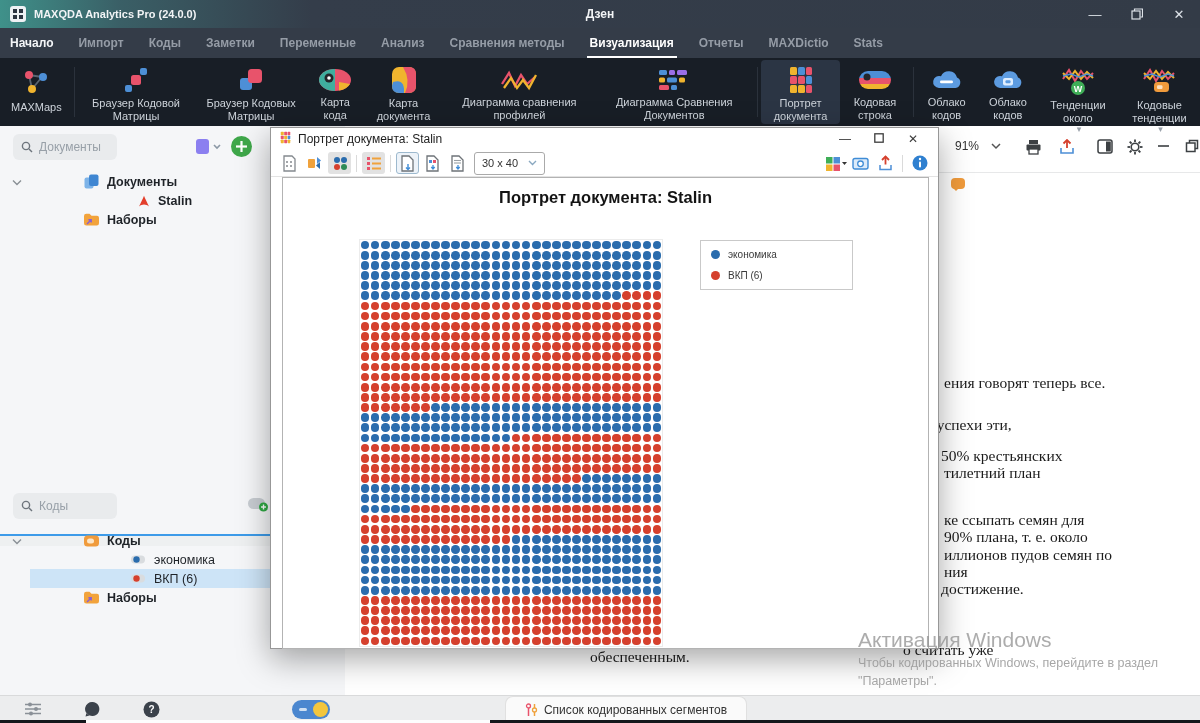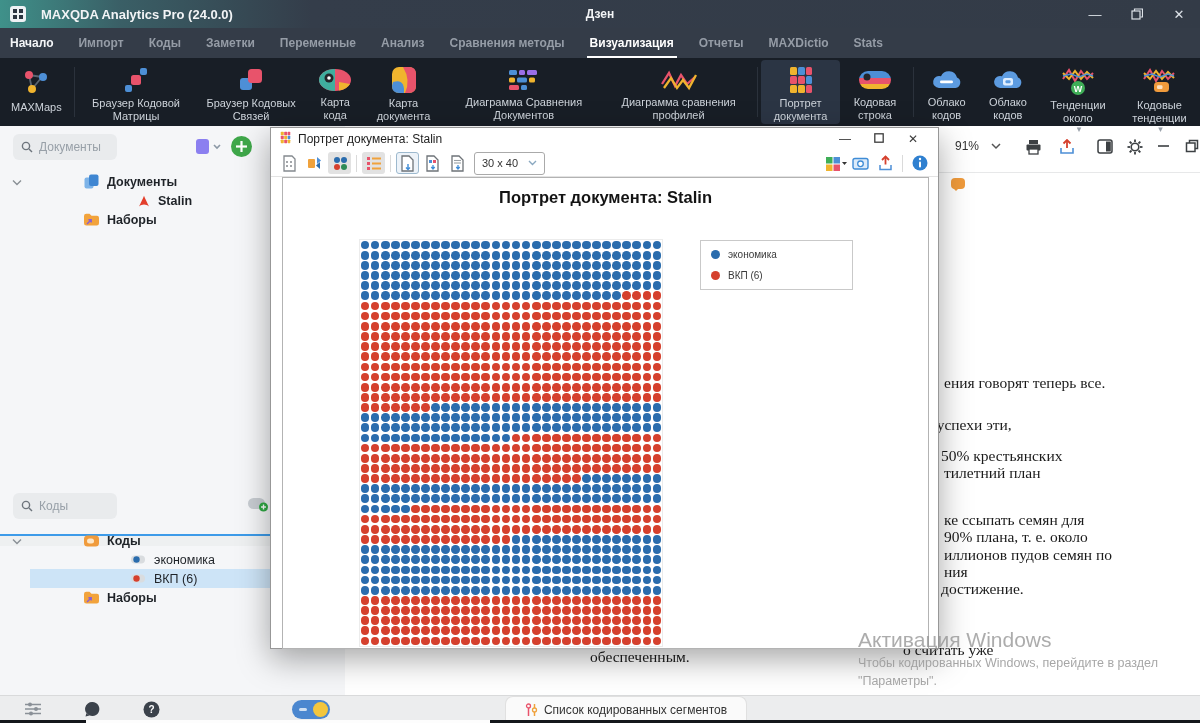--- a/index.html
+++ b/index.html
@@ -5,21 +5,21 @@
   html,body{margin:0;padding:0;}
   body{width:1200px;height:723px;position:relative;overflow:hidden;background:#fff;
        font-family:"Liberation Sans",sans-serif;-webkit-font-smoothing:antialiased;}
   .abs{position:absolute;}
   
   #titlebar{left:0;top:0;width:1200px;height:28px;
     background:linear-gradient(90deg,#3f918a 0%,#3a5f66 10%,#343d4a 26%,#333b47 100%);
     display:flex;align-items:center;color:#f2f4f6;z-index:2;}
   #app-logo{width:16px;height:16px;margin-left:10px;background:#eef1f4;border-radius:3px;
     display:flex;align-items:center;justify-content:center;}
-  #app-title{font-size:13px;font-weight:bold;margin-left:15px;}
+  #app-title{font-size:11px;font-weight:bold;margin-left:8px;}
   #project-name{position:absolute;left:0;right:0;text-align:center;font-size:12px;font-weight:bold;pointer-events:none;}
   .wbtns{margin-left:auto;display:flex;height:28px;}
   .wbtn{width:42px;display:flex;align-items:center;justify-content:center;color:#dde2e8;font-size:13px;}
   
   #menubar{left:0;top:28px;width:1200px;height:30px;background:#343c48;display:flex;align-items:center;z-index:2;}
   #menu-items{display:flex;align-items:center;padding-left:10px;}
   .menu-item{font-size:12px;font-weight:bold;color:#959ca6;margin-right:25px;position:relative;white-space:nowrap;}
   .menu-item.bright{color:#f4f6f8;}
   .menu-item.active{color:#fff;}
   .menu-item.active::after{content:"";position:absolute;left:-3px;right:-3px;bottom:-8px;height:2px;background:#fff;}
@@ -178,21 +178,21 @@
       </div>
       <div class="rlabel" style="max-width: 112px;">Браузер Кодовой Матрицы</div>
     </div>
     <div class="ribbon-item">
       <div class="ricon">
         <svg width="30" height="30" viewBox="0 0 30 30">
           <rect x="4" y="13" width="12" height="12" rx="3" fill="#4d8fd6"></rect>
           <rect x="12" y="4" width="14" height="14" rx="3.5" fill="#e8536b"></rect>
         </svg>
       </div>
-      <div class="rlabel" style="max-width: 108px;">Браузер Кодовых Связей</div>
+      <div class="rlabel" style="max-width: 108px;">Браузер Кодовых Матрицы</div>
     </div>
     <div class="ribbon-item">
       <div class="ricon">
         <svg width="36" height="26" viewBox="0 0 36 26">
           <ellipse cx="18" cy="13" rx="16" ry="11" fill="#e8536b"></ellipse>
           <path d="M18 2 A16 11 0 0 0 18 24 Z" fill="#3fae9e"></path>
           <path d="M33 17 A16 11 0 0 1 22 23.6 L22 15 Z" fill="#f0b42e"></path>
           <circle cx="12" cy="11" r="4.5" fill="#24262a"></circle>
           <circle cx="12" cy="11" r="1.8" fill="#fff"></circle>
         </svg>
@@ -201,44 +201,44 @@
     </div>
     <div class="ribbon-item">
       <div class="ricon">
         <svg width="28" height="30" viewBox="0 0 28 30">
           <rect x="2" y="2" width="24" height="26" rx="7" fill="#f0b42e"></rect>
           <path d="M3 17 Q15 13 14 28 L9 28 Q2 28 2 21 Z" fill="#4d8fd6"></path>
           <path d="M13 2 L19 2 Q26 2 26 9 L26 21 Q26 28 19 28 L15 28 Q21 15 13 2 Z" fill="#e8536b"></path>
         </svg>
       </div>
       <div class="rlabel" style="max-width: 72px;">Карта документа</div>
+    </div>
+    <div class="ribbon-item">
+      <div class="ricon">
+        <svg width="38" height="26" viewBox="0 0 38 26">
+          <polyline points="2,17 9,6 15,19 21,8 27,17 35,10" fill="none" stroke="#e8536b" stroke-width="2.3"></polyline>
+          <polyline points="4,21 11,11 17,21 23,13 29,21 36,8" fill="none" stroke="#f0b42e" stroke-width="2.3"></polyline>
+        </svg>
+      </div>
+      <div class="rlabel" style="max-width: 150px;">Диаграмма сравнения профилей</div>
     </div>
     <div class="ribbon-item">
       <div class="ricon">
         <svg width="34" height="26" viewBox="0 0 34 26">
           <rect x="2" y="3" width="8" height="5" rx="1.5" fill="#4d8fd6"></rect>
           <rect x="12" y="3" width="6" height="5" rx="1.5" fill="#9b6fe8"></rect>
           <rect x="20" y="3" width="10" height="5" rx="1.5" fill="#9b6fe8"></rect>
           <rect x="2" y="10.5" width="6" height="5" rx="1.5" fill="#f0b42e"></rect>
           <rect x="10" y="10.5" width="10" height="5" rx="1.5" fill="#4d8fd6"></rect>
           <rect x="22" y="10.5" width="6" height="5" rx="1.5" fill="#f0b42e"></rect>
           <rect x="2" y="18" width="10" height="5" rx="1.5" fill="#e8536b"></rect>
           <rect x="14" y="18" width="6" height="5" rx="1.5" fill="#4d8fd6"></rect>
         </svg>
       </div>
       <div class="rlabel" style="max-width: 160px;">Диаграмма Сравнения Документов</div>
-    </div>
-    <div class="ribbon-item">
-      <div class="ricon">
-        <svg width="38" height="26" viewBox="0 0 38 26">
-          <polyline points="2,17 9,6 15,19 21,8 27,17 35,10" fill="none" stroke="#e8536b" stroke-width="2.3"></polyline>
-          <polyline points="4,21 11,11 17,21 23,13 29,21 36,8" fill="none" stroke="#f0b42e" stroke-width="2.3"></polyline>
-        </svg>
-      </div>
-      <div class="rlabel" style="max-width: 150px;">Диаграмма сравнения профилей</div>
     </div>
     <div class="rsep"></div>
     <div class="ribbon-item active">
       <div class="ricon">
         <svg width="28" height="30" viewBox="0 0 28 30">
           <rect x="3" y="2" width="7" height="8" rx="1.5" fill="#f0b42e"></rect>
           <rect x="11" y="2" width="7" height="8" rx="1.5" fill="#4d8fd6"></rect>
           <rect x="19" y="2" width="6" height="8" rx="1.5" fill="#e8536b"></rect>
           <rect x="3" y="11" width="7" height="8" rx="1.5" fill="#e8536b"></rect>
           <rect x="11" y="11" width="7" height="8" rx="1.5" fill="#e8536b"></rect>

